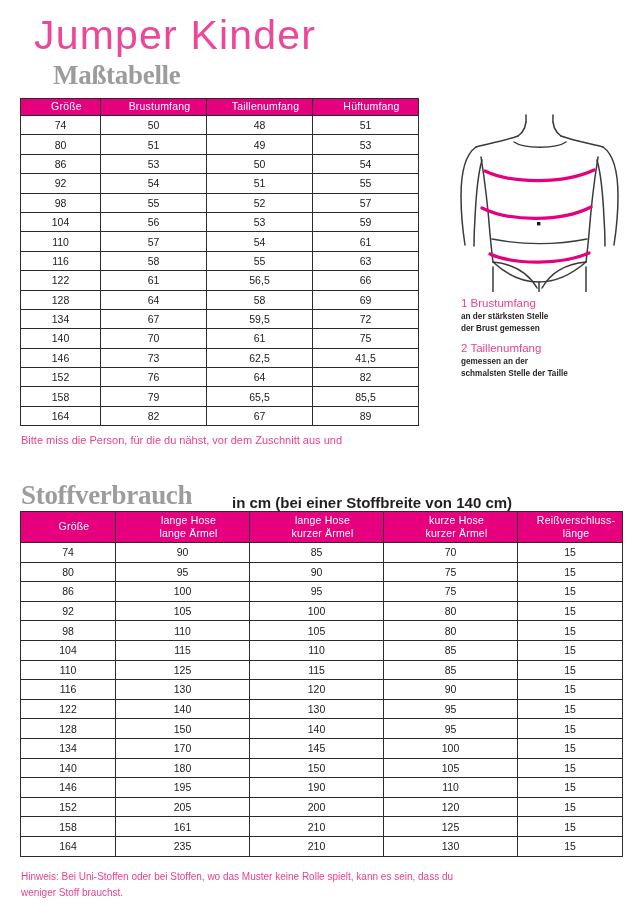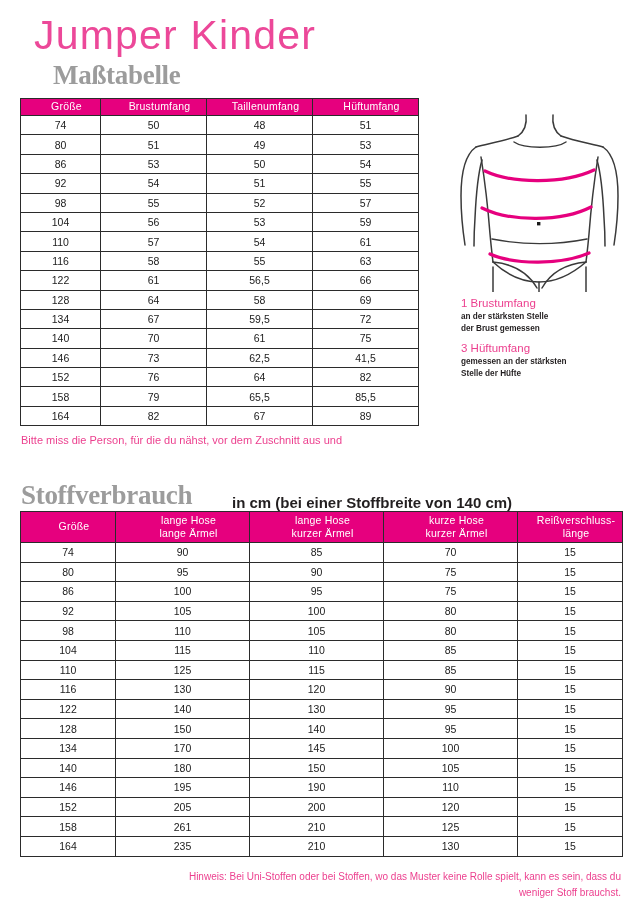--- a/index.html
+++ b/index.html
@@ -93,21 +93,21 @@
   .hdr-line { display: block; }
 
   
   .note {
     position: absolute;
     color: #ec3f8e;
     font-size: 11px;
     line-height: 17px;
   }
   #note-measure { left: 21px; top: 432px; width: 440px; }
-  #note-fabric  { left: 21px; top: 869px; width: 600px; font-size: 10px; line-height: 16px; text-align: right; }
+  #note-fabric  { left: 21px; top: 869px; width: 600px; font-size: 10px; line-height: 16px; }
 
   
   #figure-body {
     position: absolute;
     left: 452px; top: 112px;
     width: 180px; height: 180px;
   }
   #legend {
     position: absolute;
     left: 461px; top: 296px;
@@ -290,23 +290,23 @@
   </svg>
 </div>
 
 <div id="legend">
   <div class="legend-group">
     <div class="legend-title">1 Brustumfang</div>
     <div class="legend-desc">an der stärksten Stelle</div>
     <div class="legend-desc">der Brust gemessen</div>
   </div>
   <div class="legend-group">
-    <div class="legend-title">3 Hüftumfang</div>
-    <div class="legend-desc">gemessen an der stärksten</div>
-    <div class="legend-desc">Stelle der Hüfte</div>
+    <div class="legend-title">2 Taillenumfang</div>
+    <div class="legend-desc">gemessen an der</div>
+    <div class="legend-desc">schmalsten Stelle der Taille</div>
   </div>
 </div>
 
 <div class="note" id="note-measure">
   <div>Bitte miss die Person, für die du nähst, vor dem Zuschnitt aus und</div>
 </div>
 
 <div class="section-heading" id="fabric-heading">Stoffverbrauch</div>
 <div id="fabric-heading-note">in cm (bei einer Stoffbreite von 140 cm)</div>
 
@@ -435,21 +435,21 @@
       </tr>
     <tr>
         <td>152</td>
         <td>205</td>
         <td>200</td>
         <td>120</td>
         <td>15</td>
       </tr>
     <tr>
         <td>158</td>
-        <td>261</td>
+        <td>161</td>
         <td>210</td>
         <td>125</td>
         <td>15</td>
       </tr>
     <tr>
         <td>164</td>
         <td>235</td>
         <td>210</td>
         <td>130</td>
         <td>15</td>

